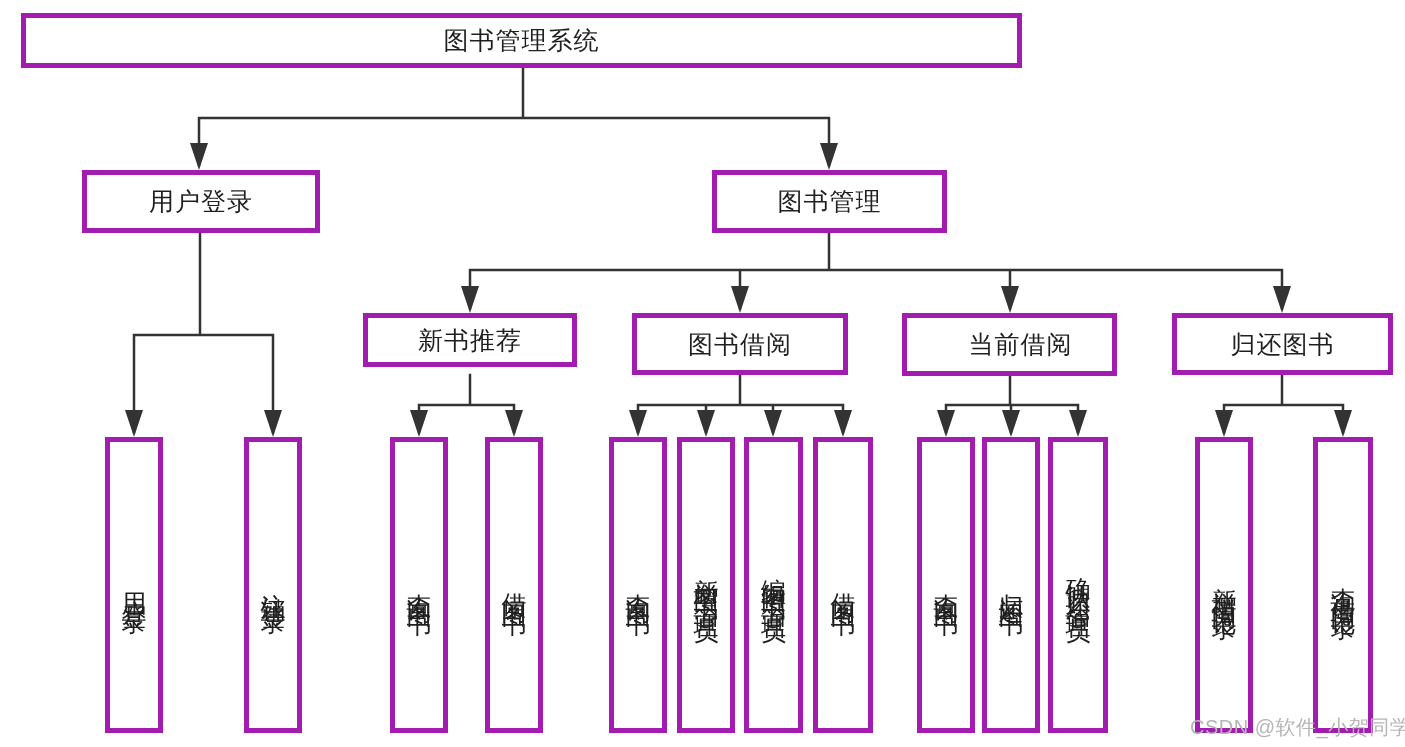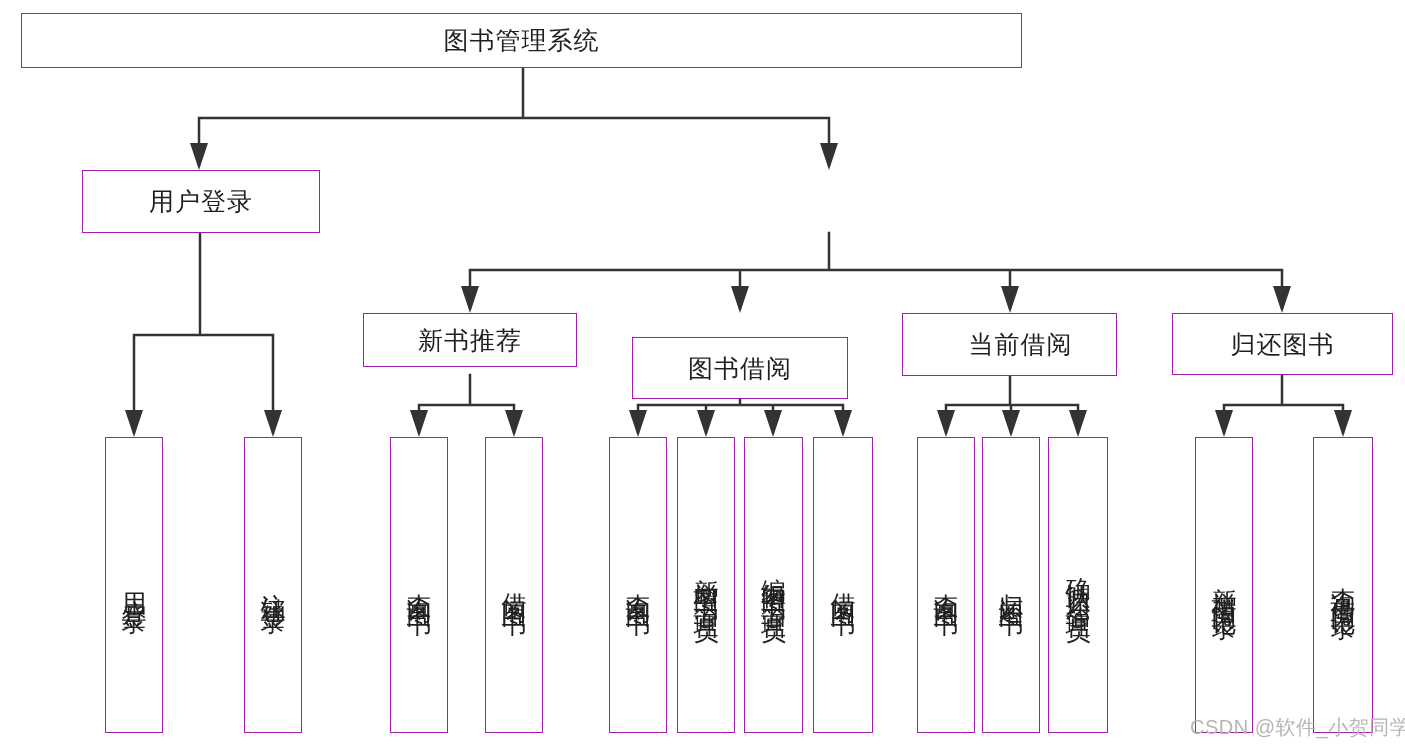--- a/index.html
+++ b/index.html
@@ -21,21 +21,21 @@
     fill: none;
     stroke: #333333;
     stroke-width: 2.5;
     stroke-linecap: square;
   }
   svg.wires polygon { fill: #333333; }
   .box {
     position: absolute;
     box-sizing: border-box;
     background: #ffffff;
-    border: 1px solid #a21caf;
+    border: 5px solid #a21caf;
     display: flex;
     align-items: center;
     justify-content: center;
     color: #1f1f1f;
     z-index: 2;
   }
   .hbox span {
     font-size: 25px;
     white-space: nowrap;
     letter-spacing: 1px;
@@ -95,25 +95,28 @@
       </g>
   </svg>
 
   <div class="box hbox" style="left:21px; top:13px; width:1001px; height:55px;">
     <span>图书管理系统</span>
   </div>
 
   <div class="box hbox" style="left:82px; top:170px; width:238px; height:63px;">
     <span>用户登录</span>
   </div>
+  <div class="box hbox" style="left:712px; top:170px; width:235px; height:63px;">
+    <span>图书管理</span>
+  </div>
 
   <div class="box hbox" style="left:363px; top:313px; width:214px; height:54px;">
     <span>新书推荐</span>
   </div>
-  <div class="box hbox" style="left:632px; top:313px; width:216px; height:62px;margin-top:24px;">
+  <div class="box hbox" style="left:632px; top:313px; width:216px; height:62px;">
     <span>图书借阅</span>
   </div>
   <div class="box hbox" style="left:902px; top:313px; width:215px; height:63px;padding-left:22px;">
     <span>当前借阅</span>
   </div>
   <div class="box hbox" style="left:1172px; top:313px; width:221px; height:62px;">
     <span>归还图书</span>
   </div>
 
   <div class="box vbox" style="left:105px; top:437px; width:58px; height:296px;">

